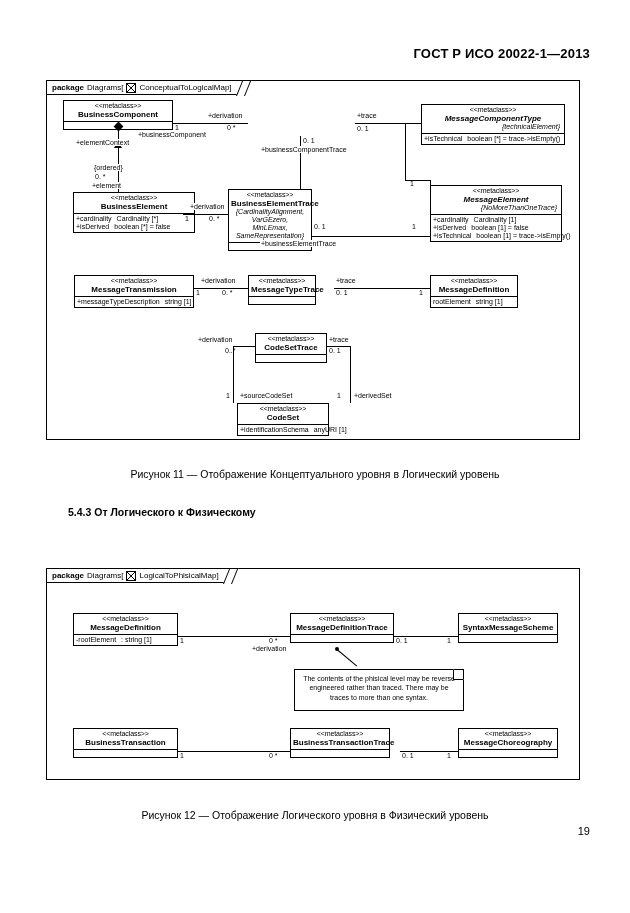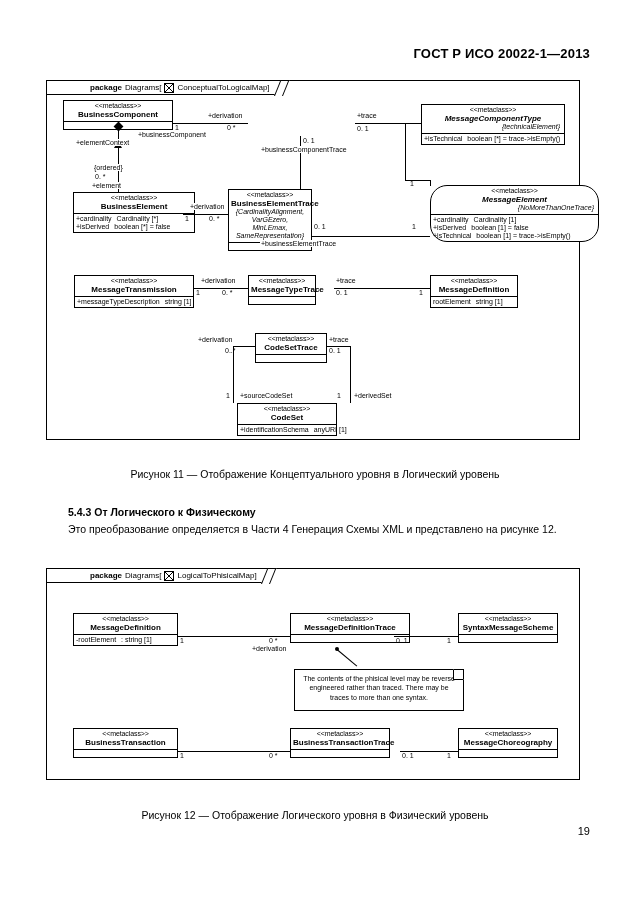--- a/index.html
+++ b/index.html
@@ -97,21 +97,21 @@
     width: 9px;
     height: 16px;
     background: #fff;
     border-left: 1px solid #000;
     transform: skewX(-22deg);
     transform-origin: bottom left;
     border-right: 1px solid #000;
     box-sizing: border-box;
     border-top: 1px solid #000;
   }
-  .pkg-kw { font-weight: bold; margin-right: 3px; margin-left: 38px; }
+  .pkg-kw { font-weight: bold; margin-right: 3px; }
   .pkg-name { margin-left: 2px; }
   .pkg-icon {
     display: inline-block;
     width: 8px;
     height: 8px;
     border: 1px solid #000;
     margin: 0 2px;
     position: relative;
     background:
       linear-gradient(45deg, transparent 44%, #000 44%, #000 56%, transparent 56%),
@@ -290,21 +290,21 @@
         <span class="uml-stereo">&lt;&lt;metaclass&gt;&gt;</span>
         <span class="uml-name">BusinessElementTrace</span>
         <span class="uml-constraint center">{CardinalityAlignment,</span>
         <span class="uml-constraint center">VarGEzero,</span>
         <span class="uml-constraint center">MinLEmax,</span>
         <span class="uml-constraint center">SameRepresentation}</span>
       </div>
       <div class="uml-attrs empty"></div>
     </div>
 
-    <div class="uml-class" style="left:383px; top:104px; width:169px;border-radius:17px;">
+    <div class="uml-class" style="left:383px; top:104px; width:132px;">
       <div class="uml-head">
         <span class="uml-stereo">&lt;&lt;metaclass&gt;&gt;</span>
         <span class="uml-name italic">MessageElement</span>
         <span class="uml-constraint">{NoMoreThanOneTrace}</span>
       </div>
       <div class="uml-attrs">
         <span class="uml-attr"><span>+cardinality</span><span class="attr-type">Cardinality [1]</span></span>
         <span class="uml-attr"><span>+isDerived</span><span class="attr-type">boolean [1] = false</span></span>
         <span class="uml-attr"><span>+isTechnical</span><span class="attr-type">boolean [1] = trace-&gt;isEmpty()</span></span>
       </div>
@@ -339,21 +339,21 @@
     </div>
 
     <div class="uml-class" style="left:208px; top:252px; width:72px;">
       <div class="uml-head">
         <span class="uml-stereo">&lt;&lt;metaclass&gt;&gt;</span>
         <span class="uml-name">CodeSetTrace</span>
       </div>
       <div class="uml-attrs empty"></div>
     </div>
 
-    <div class="uml-class" style="left:190px; top:322px; width:100px;">
+    <div class="uml-class" style="left:190px; top:322px; width:92px;">
       <div class="uml-head">
         <span class="uml-stereo">&lt;&lt;metaclass&gt;&gt;</span>
         <span class="uml-name">CodeSet</span>
       </div>
       <div class="uml-attrs">
         <span class="uml-attr"><span>+identificationSchema</span><span class="attr-type">anyURI [1]</span></span>
       </div>
     </div>
 
     <div class="line h" style="left:126px; top:42px; width:75px;"></div>
@@ -413,21 +413,20 @@
     <div class="edge-label" style="left:281px; top:255px;">+trace</div>
     <div class="mult" style="left:282px; top:266px;">0. 1</div>
     <div class="line v" style="left:303px; top:265px; width:1px; height:57px;"></div>
     <div class="mult" style="left:290px; top:311px;">1</div>
     <div class="edge-label" style="left:306px; top:311px;">+derivedSet</div>
   </div>
 
   <div class="fig-caption" id="caption-11">Рисунок 11 — Отображение Концептуального уровня в Логический уровень</div>
 
   <div class="section-heading">5.4.3 От Логического к Физическому</div>
-  <div class="section-para">Это преобразование определяется в Части 4 Генерация Схемы XML и представлено на рисунке 12.</div>
 
   <div class="diagram" id="diagram-2">
 
     <div class="pkg-tab">
       <span class="pkg-kw">package</span>
       <span>Diagrams</span>
       <span>[</span>
       <span class="pkg-icon"></span>
       <span class="pkg-name">LogicalToPhisicalMap</span>
       <span>]</span>
@@ -436,21 +435,21 @@
     <div class="uml-class" style="left:26px; top:44px; width:105px;">
       <div class="uml-head">
         <span class="uml-stereo">&lt;&lt;metaclass&gt;&gt;</span>
         <span class="uml-name">MessageDefinition</span>
       </div>
       <div class="uml-attrs">
         <span class="uml-attr"><span>-rootElement</span><span class="attr-type">: string [1]</span></span>
       </div>
     </div>
 
-    <div class="uml-class" style="left:243px; top:44px; width:120px;">
+    <div class="uml-class" style="left:243px; top:44px; width:104px;">
       <div class="uml-head">
         <span class="uml-stereo">&lt;&lt;metaclass&gt;&gt;</span>
         <span class="uml-name">MessageDefinitionTrace</span>
       </div>
       <div class="uml-attrs empty"></div>
     </div>
 
     <div class="uml-class" style="left:411px; top:44px; width:100px;">
       <div class="uml-head">
         <span class="uml-stereo">&lt;&lt;metaclass&gt;&gt;</span>

